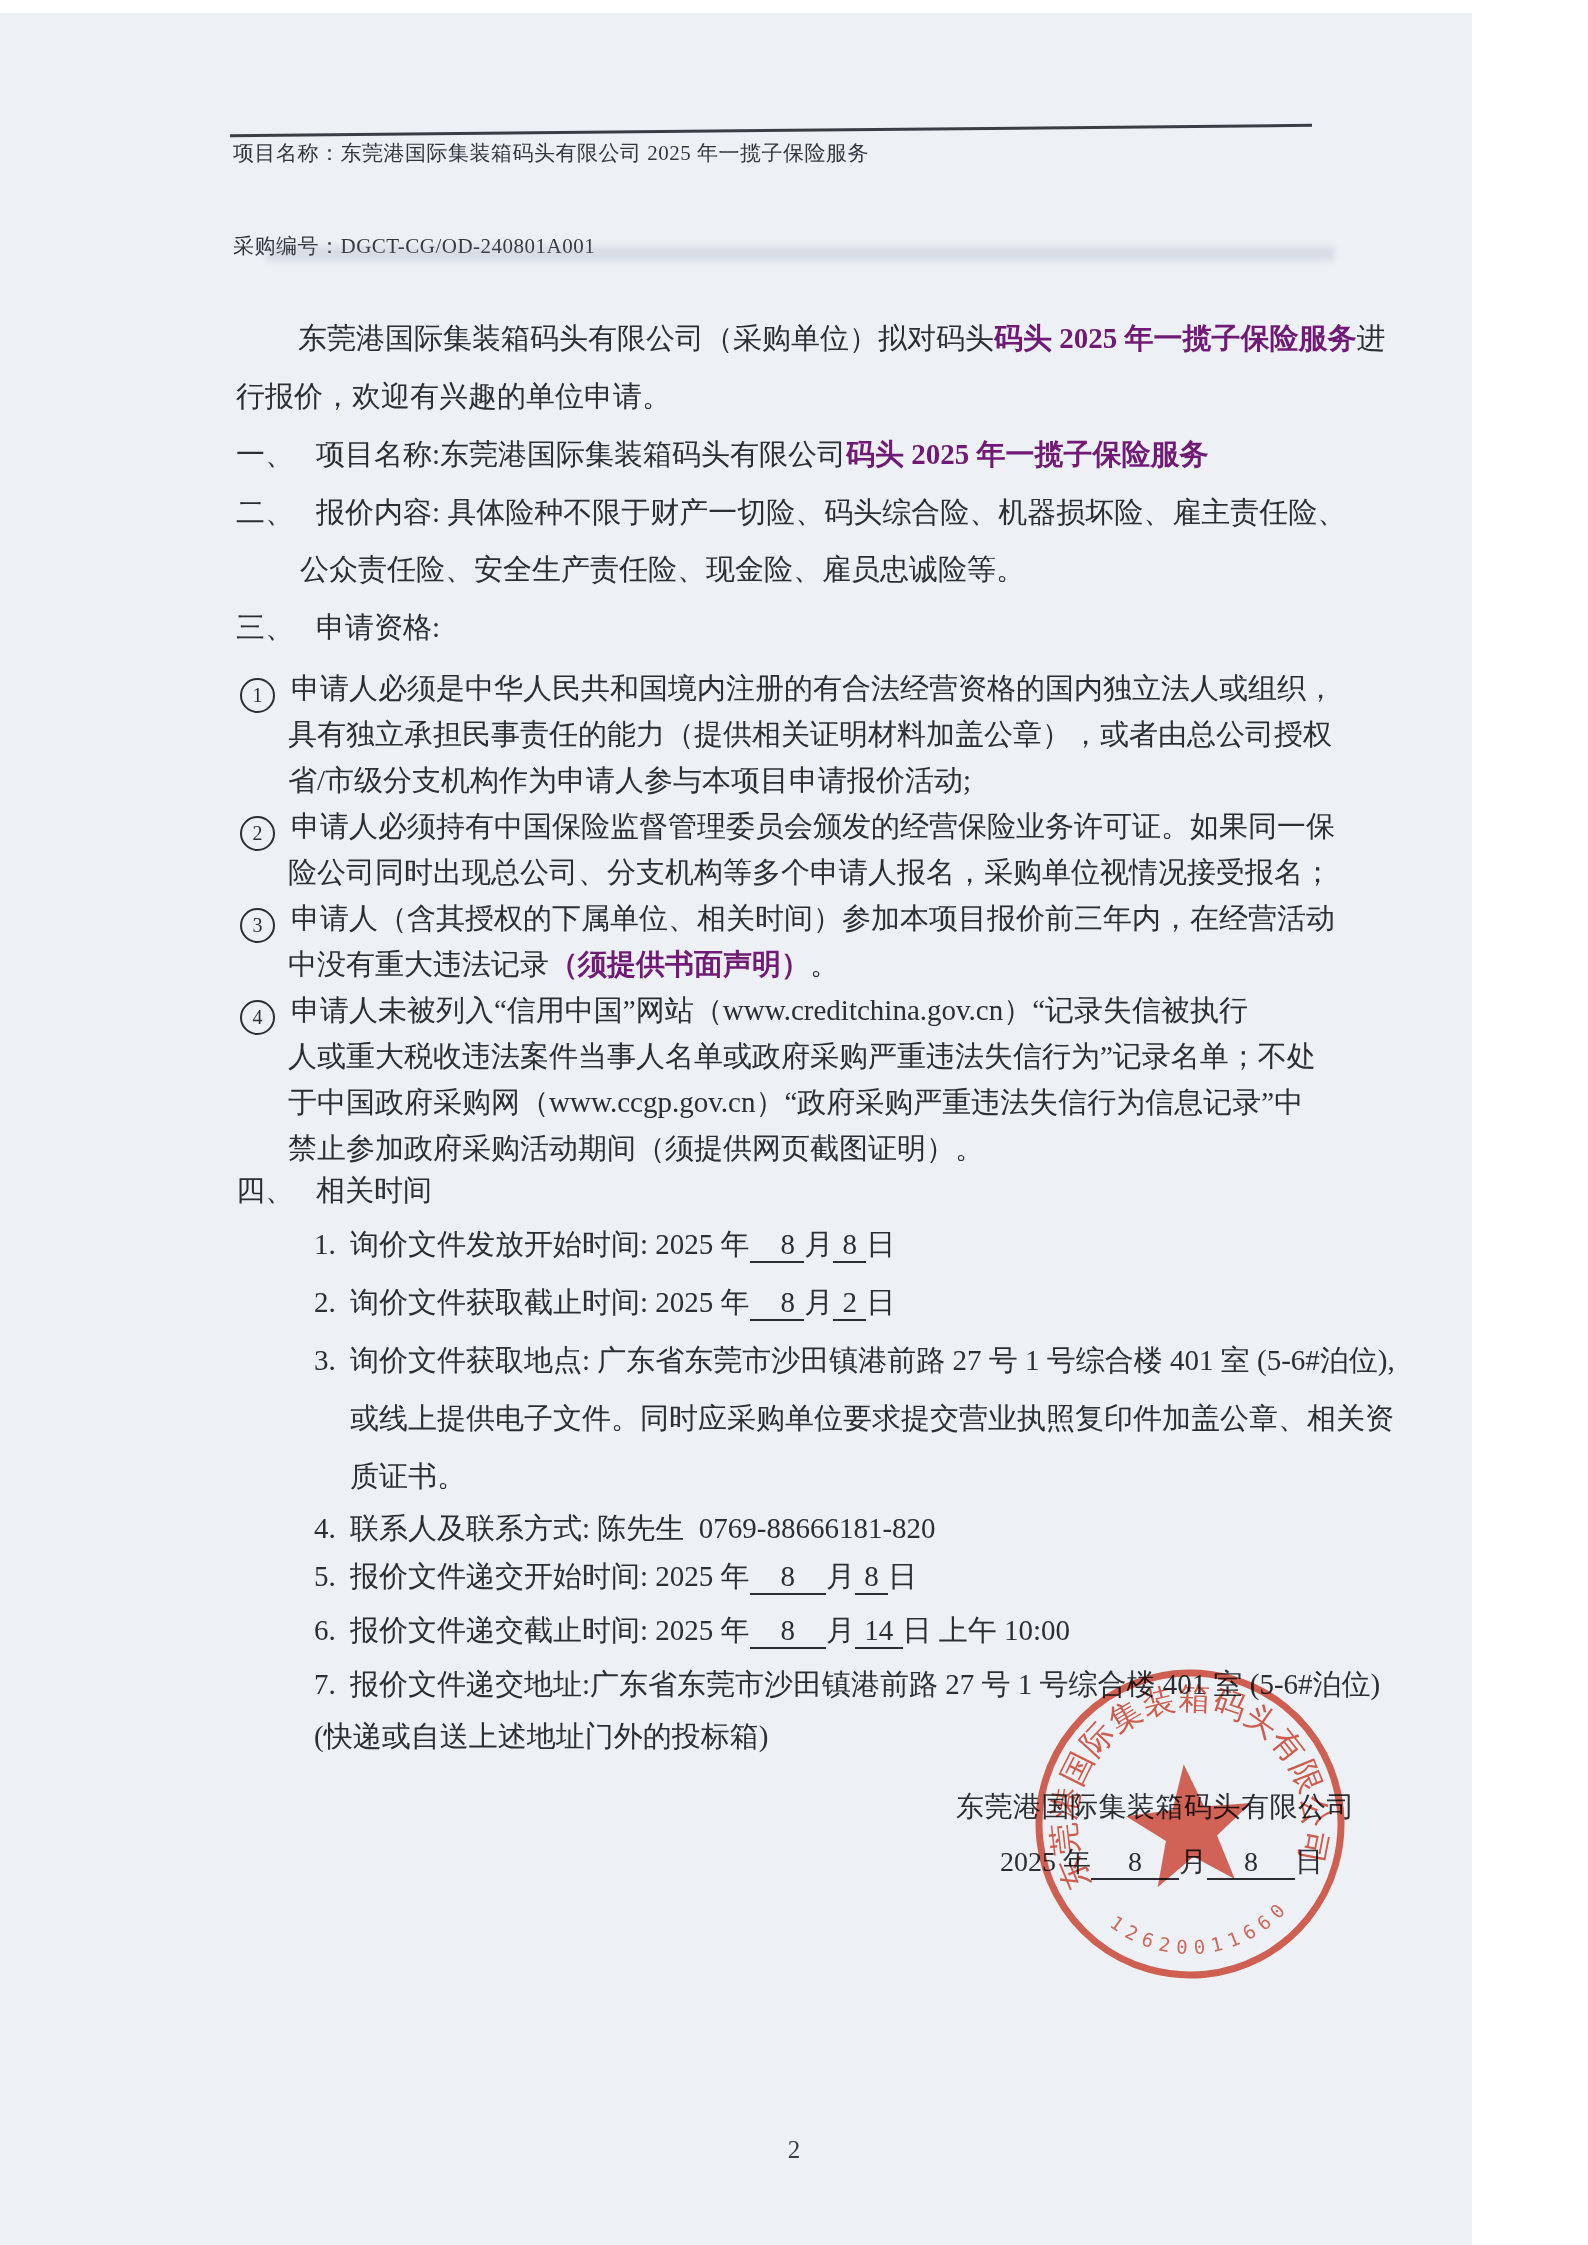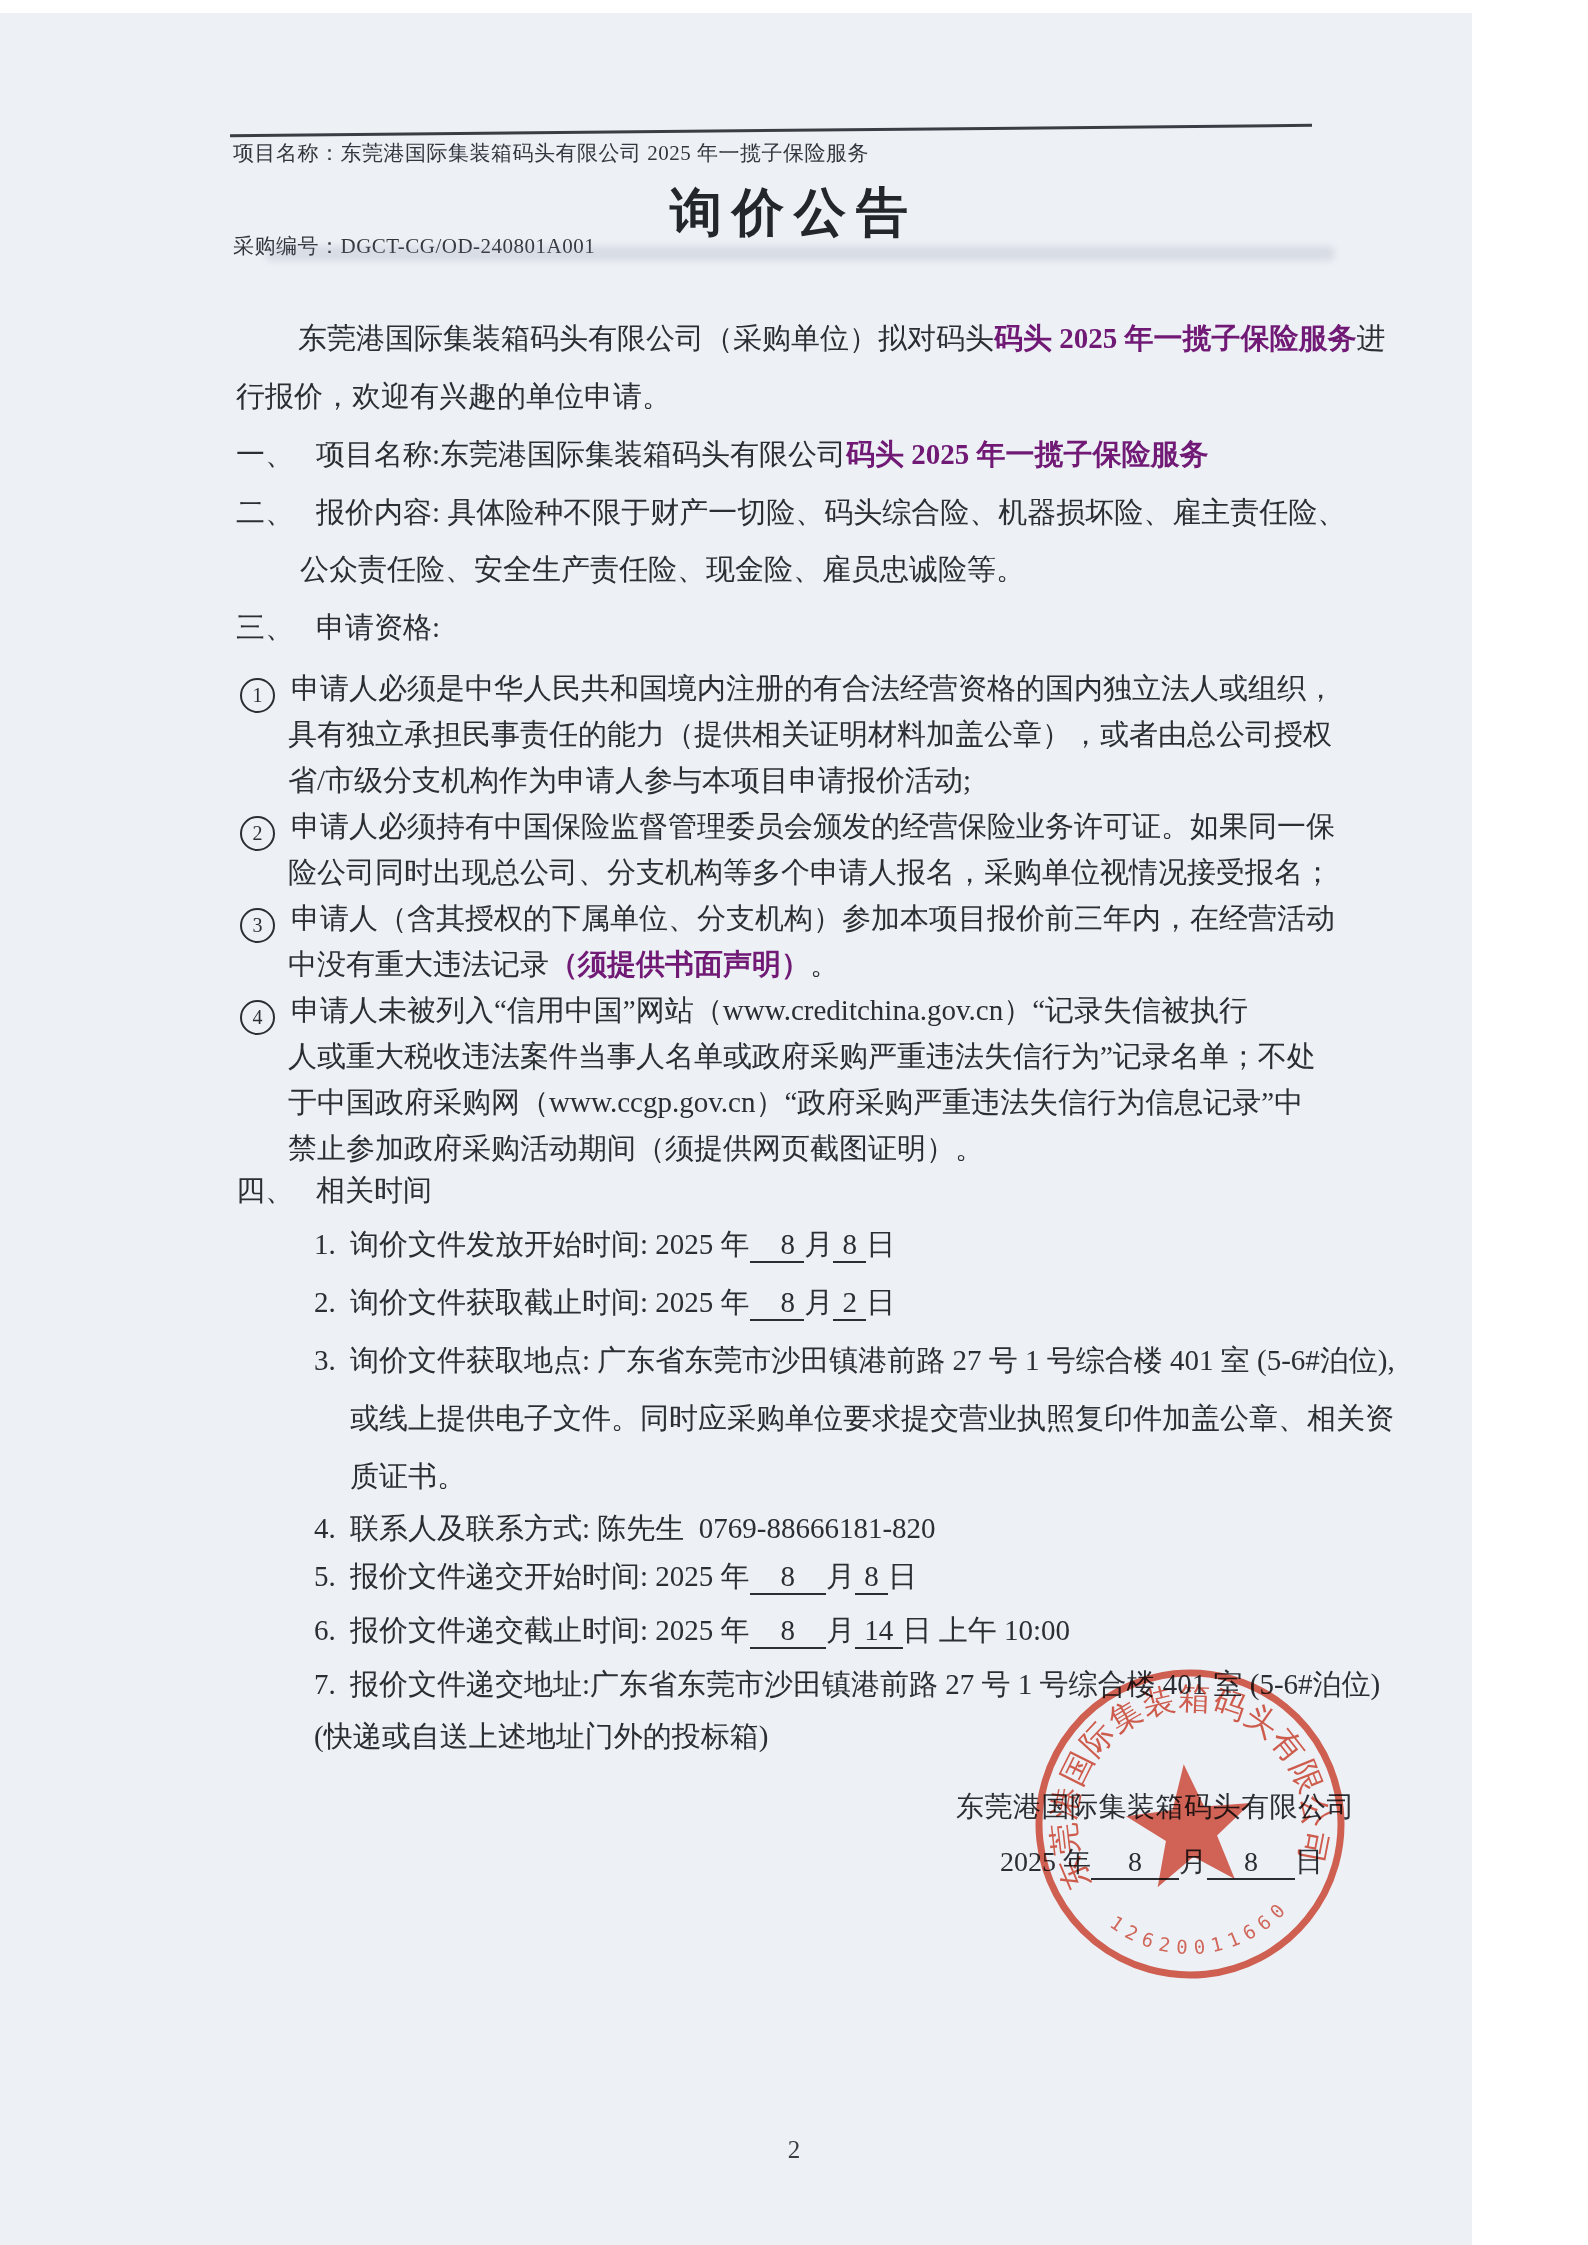--- a/index.html
+++ b/index.html
@@ -47,36 +47,35 @@
 <div class="page">
   <div class="top-strip"></div>
   <div class="edge-line" style="left:1570px;"></div>
 
   <div class="hdr">
     <div><span>项目名称：</span><span>东莞港国际集装箱码头有限公司 2025 年一揽子保险服务</span></div>
     <div><span>采购编号：</span><span>DGCT-CG/OD-240801A001</span></div>
   </div>
   <div class="hdr-rule"></div>
 
-  <div class="title">询价公告</div>
   <div class="ghost-band"></div>
 
   <div id="body-text">
       <div class="line" style="left: 298px; top: 318px;"><span>东莞港国际集装箱码头有限公司（采购单位）拟对码头</span><b>码头 2025 年一揽子保险服务</b><span>进</span></div>
       <div class="line" style="left: 236px; top: 376px;"><span>行报价，欢迎有兴趣的单位申请。</span></div>
       <div class="line" style="left: 236px; top: 434px;"><span class="mk-cn">一、</span><span>项目名称:东莞港国际集装箱码头有限公司</span><b>码头 2025 年一揽子保险服务</b></div>
       <div class="line" style="left: 236px; top: 492px;"><span class="mk-cn">二、</span><span>报价内容: 具体险种不限于财产一切险、码头综合险、机器损坏险、雇主责任险、</span></div>
       <div class="line" style="left: 300px; top: 549px;"><span>公众责任险、安全生产责任险、现金险、雇员忠诚险等。</span></div>
       <div class="line" style="left: 236px; top: 607px;"><span class="mk-cn">三、</span><span>申请资格:</span></div>
       <div class="line" style="left: 240px; top: 668px;"><span class="mk-c">1</span><span>申请人必须是中华人民共和国境内注册的有合法经营资格的国内独立法人或组织，</span></div>
       <div class="line" style="left: 288px; top: 714px;"><span>具有独立承担民事责任的能力（提供相关证明材料加盖公章），或者由总公司授权</span></div>
       <div class="line" style="left: 288px; top: 760px;"><span>省/市级分支机构作为申请人参与本项目申请报价活动;</span></div>
       <div class="line" style="left: 240px; top: 806px;"><span class="mk-c">2</span><span>申请人必须持有中国保险监督管理委员会颁发的经营保险业务许可证。如果同一保</span></div>
       <div class="line" style="left: 288px; top: 852px;"><span>险公司同时出现总公司、分支机构等多个申请人报名，采购单位视情况接受报名；</span></div>
-      <div class="line" style="left: 240px; top: 898px;"><span class="mk-c">3</span><span>申请人（含其授权的下属单位、分支机构）参加本项目报价前三年内，在经营活动</span></div>
+      <div class="line" style="left: 240px; top: 898px;"><span class="mk-c">3</span><span>申请人（含其授权的下属单位、相关时间）参加本项目报价前三年内，在经营活动</span></div>
       <div class="line" style="left: 288px; top: 944px;"><span>中没有重大违法记录</span><b>（须提供书面声明）</b><span>。</span></div>
       <div class="line" style="left: 240px; top: 990px;"><span class="mk-c">4</span><span>申请人未被列入“信用中国”网站（www.creditchina.gov.cn）“记录失信被执行</span></div>
       <div class="line" style="left: 288px; top: 1036px;"><span>人或重大税收违法案件当事人名单或政府采购严重违法失信行为”记录名单；不处</span></div>
       <div class="line" style="left: 288px; top: 1082px;"><span>于中国政府采购网（www.ccgp.gov.cn）“政府采购严重违法失信行为信息记录”中</span></div>
       <div class="line" style="left: 288px; top: 1128px;"><span>禁止参加政府采购活动期间（须提供网页截图证明）。</span></div>
       <div class="line" style="left: 236px; top: 1170px;"><span class="mk-cn">四、</span><span>相关时间</span></div>
       <div class="line" style="left: 314px; top: 1224px;"><span class="mk-s">1.</span><span>询价文件发放开始时间: 2025 年</span><span class="useg">　8 </span><span>月</span><span class="useg"> 8 </span><span>日</span></div>
       <div class="line" style="left: 314px; top: 1282px;"><span class="mk-s">2.</span><span>询价文件获取截止时间: 2025 年</span><span class="useg">　8 </span><span>月</span><span class="useg"> 2 </span><span>日</span></div>
       <div class="line" style="left: 314px; top: 1340px;"><span class="mk-s">3.</span><span>询价文件获取地点: 广东省东莞市沙田镇港前路 27 号 1 号综合楼 401 室 (5-6#泊位),</span></div>
       <div class="line" style="left: 350px; top: 1398px;"><span>或线上提供电子文件。同时应采购单位要求提交营业执照复印件加盖公章、相关资</span></div>

